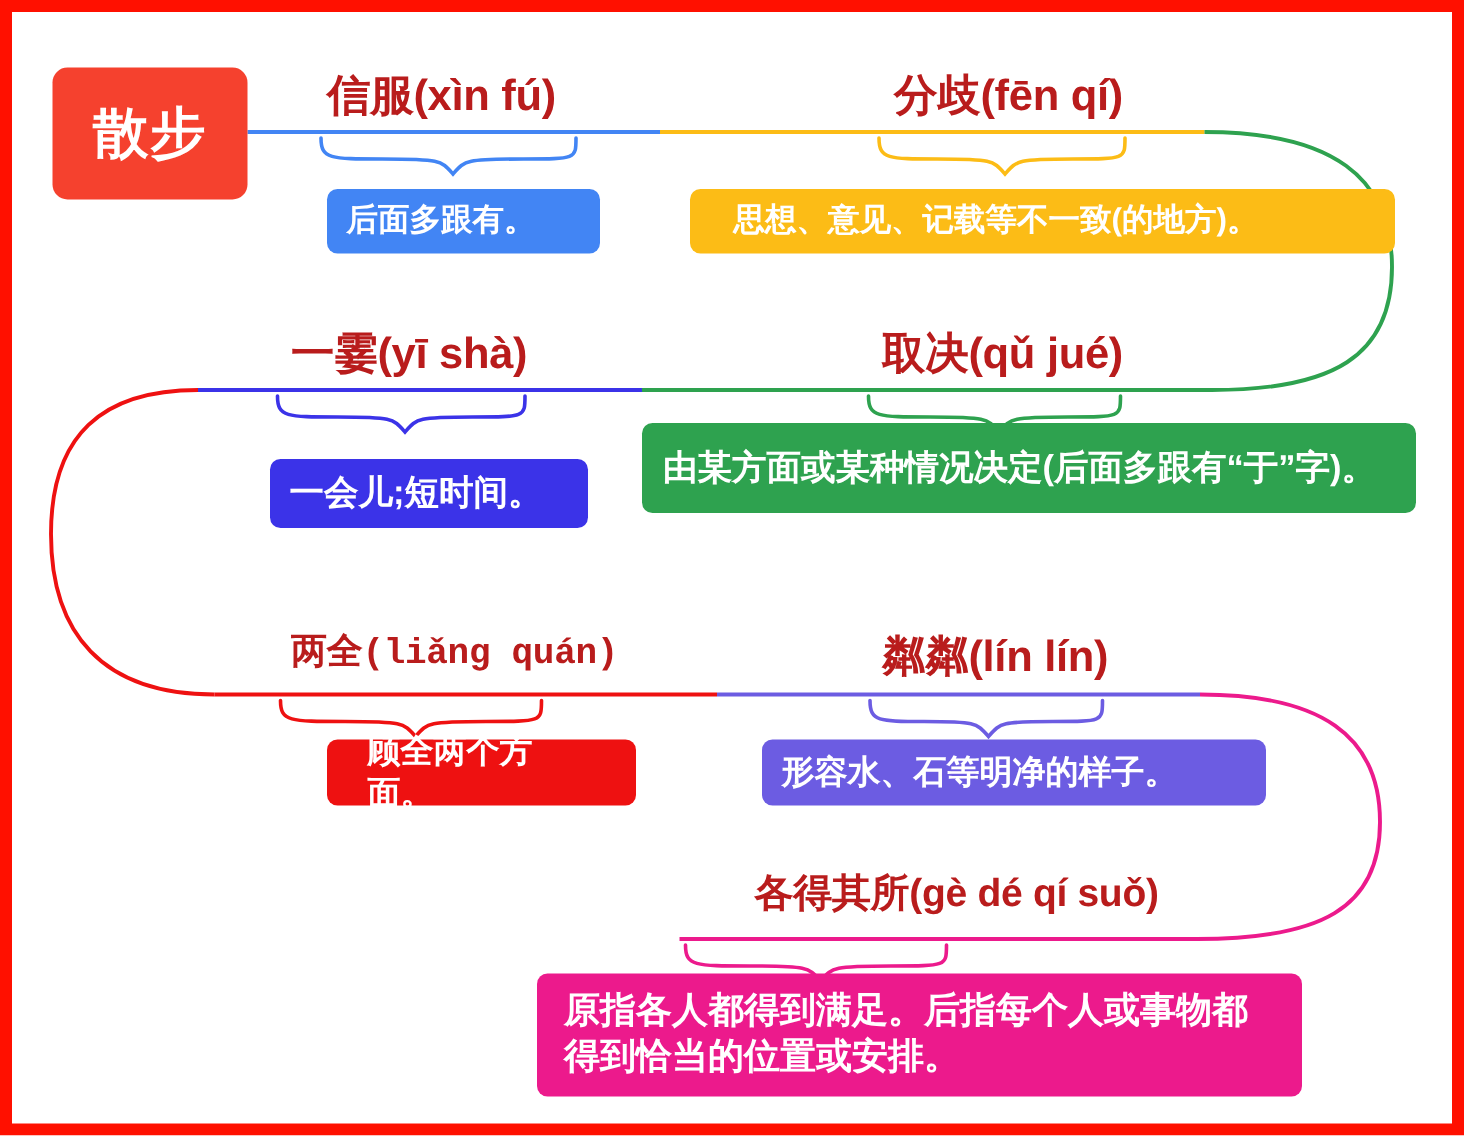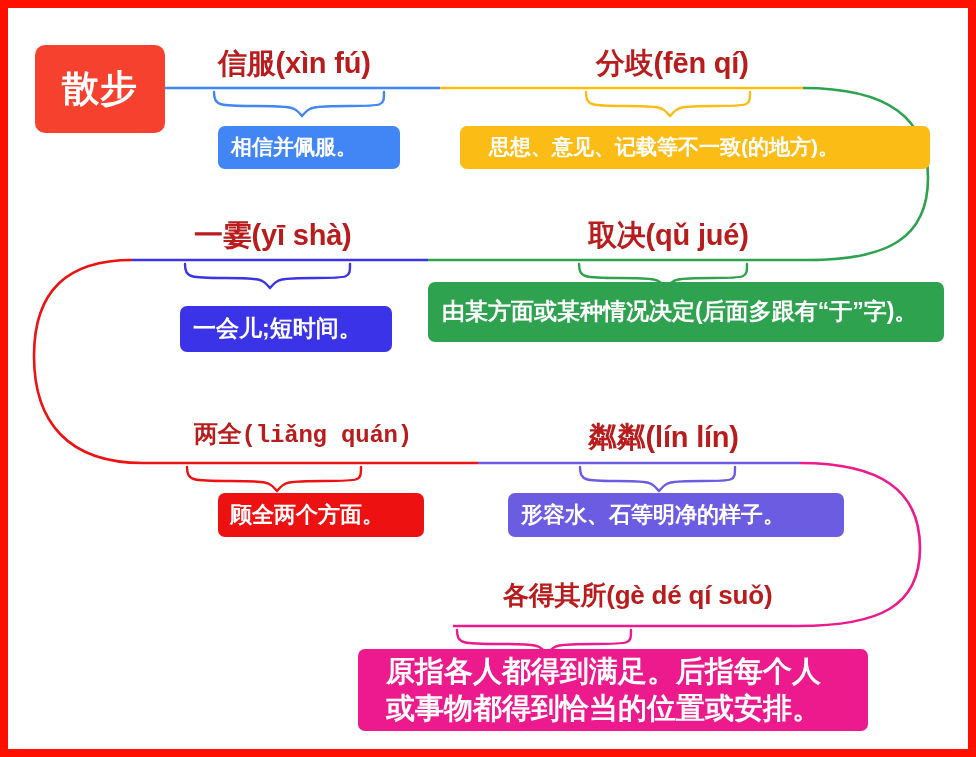--- a/index.html
+++ b/index.html
@@ -106,47 +106,47 @@
       <path d="M 449 622 C 449 636, 455 636, 492 636 C 531 636, 531 637, 539 646
                C 547 637, 547 636, 586 636 C 623 636, 623 636, 623 622" stroke="#ec1a8c" stroke-width="2.4" fill="none" stroke-linecap="round"></path>
     </svg>
 
     <div class="root-box" style="left:27px; top:37px; width:130px; height:88px; font-size:37px;justify-content:center;">
       <span>散步</span>
     </div>
 
     <div class="node-title" style="left:210px; top:36px; font-size:29px;">信服(xìn fú)</div>
     <div class="def-box" style="left:210px; top:118px; width:182px; height:43px; background:#4285f4; font-size:21px; padding:0 13px;">
-      <span>相信并佩服。</span>
+      <span>后面多跟有。</span>
     </div>
 
     <div class="node-title" style="left:588px; top:36px; font-size:29px;">分歧(fēn qí)</div>
     <div class="def-box" style="left:452px; top:118px; width:470px; height:43px; background:#fcbc16; font-size:21px; padding:0 29px;">
       <span>思想、意见、记载等不一致(的地方)。</span>
     </div>
 
     <div class="node-title" style="left:186px; top:208px; font-size:29px;">一霎(yī shà)</div>
     <div class="def-box" style="left:172px; top:298px; width:212px; height:46px; background:#3b33e8; font-size:23px; padding:0 13px;">
       <span>一会儿;短时间。</span>
     </div>
 
     <div class="def-box" style="left:420px; top:274px; width:516px; height:60px; background:#2ea24f; font-size:23px; padding:0 14px;text-align:center;">
       <span>由某方面或某种情况决定(后面多跟有“于”字)。</span>
     </div>
     <div class="node-title" style="left:580px; top:208px; font-size:29px;">取决(qǔ jué)</div>
 
     <div class="node-title" style="left:186px; top:410px; font-size:24px;font-family:Liberation Mono, monospace;">两全(liǎng quán)</div>
-    <div class="def-box" style="left:210px; top:485px; width:206px; height:44px; background:#ee1111; font-size:22px; padding:0 12px;">
+    <div class="def-box" style="left:210px; top:485px; width:206px; height:44px; background:#ee1111; font-size:22px; padding:0 27px;">
       <span>顾全两个方面。</span>
     </div>
 
     <div class="node-title" style="left:580px; top:410px; font-size:29px;">粼粼(lín lín)</div>
     <div class="def-box" style="left:500px; top:485px; width:336px; height:44px; background:#6c5ce2; font-size:22px; padding:10px 13px;">
       <span>形容水、石等明净的样子。</span>
     </div>
 
     <div class="node-title" style="left:454px; top:570px; font-size:26px;margin-left:41px;">各得其所(gè dé qí suǒ)</div>
-    <div class="def-box" style="left:350px; top:641px; width:510px; height:82px; background:#ec1a8c; font-size:29px; padding:0 28px;">
+    <div class="def-box" style="left:350px; top:641px; width:510px; height:82px; background:#ec1a8c; font-size:24px; padding:0 18px;">
       <span>原指各人都得到满足。后指每个人或事物都得到恰当的位置或安排。</span>
     </div>
 
   </div>
 </div>
 
 </body></html>

